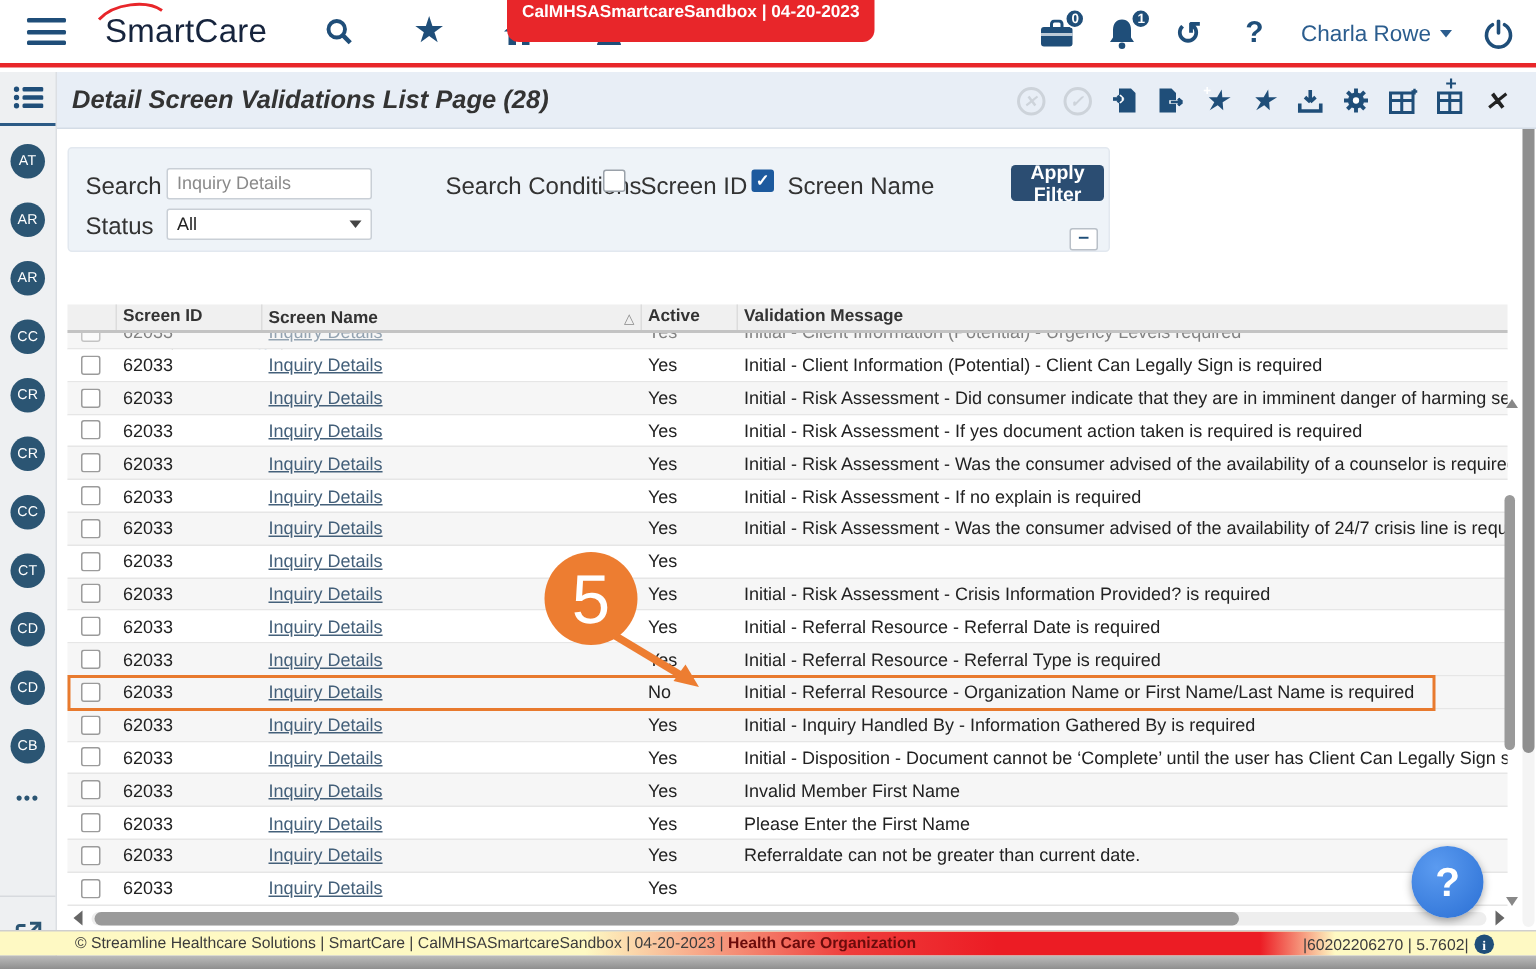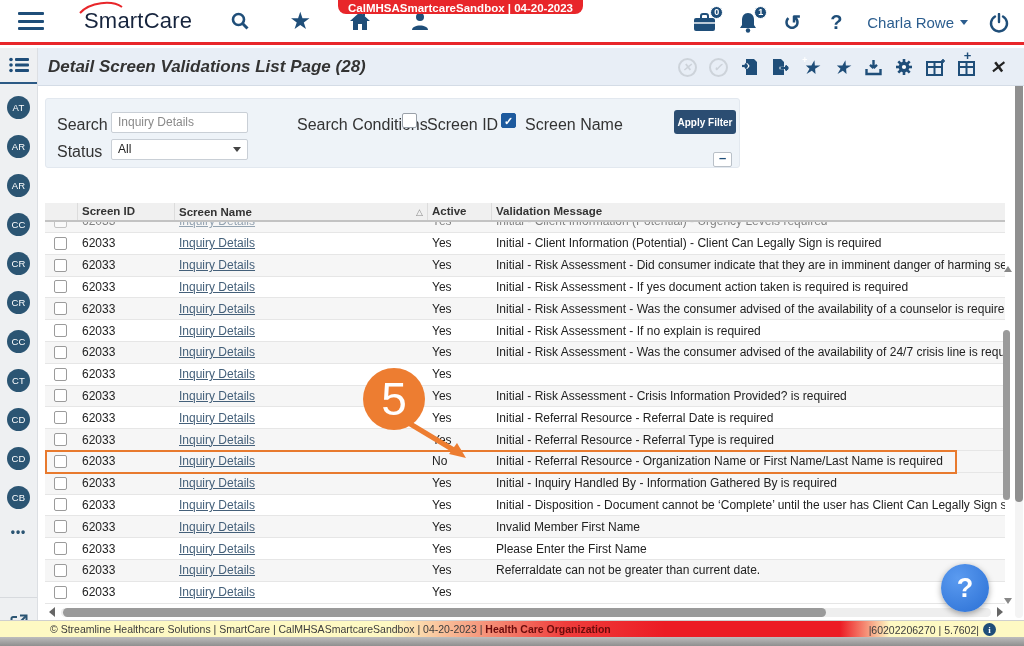--- a/index.html
+++ b/index.html
@@ -5,26 +5,26 @@
   * { margin:0; padding:0; box-sizing:border-box; }
   body { background:#555; font-family:"Liberation Sans", sans-serif; }
   #app { position:relative; width:1024px; height:646px; background:#fff; overflow:hidden;
          font-family:"Liberation Sans", sans-serif; color:#333; }
 
   
   .topbar { position:absolute; left:0; top:0; width:1024px; height:45px; background:#fff;
             border-bottom:3px solid #e8262a; display:flex; align-items:center; z-index:5; }
   .menu-btn { width:26px; height:18px; margin-left:18px; display:flex; flex-direction:column; justify-content:space-between; cursor:pointer; }
   .menu-btn span { display:block; height:3px; background:#1f4e79; border-radius:1px; }
-  .logo-wrap { position:relative; margin-left:40px; }
+  .logo-wrap { position:relative; margin-left:26px; }
   .logo-text { font-size:22px; color:#16243d; letter-spacing:.2px; }
   .logo-swoosh { position:absolute; left:-6px; top:-7px; }
   .nav-ico { margin-left:36px; display:flex; align-items:center; justify-content:center; width:24px; height:24px; cursor:pointer; }
   .env-badge { position:absolute; left:338px; top:0; background:#e8262a; color:#fff; font-size:11.5px;
-               font-weight:bold; padding:2px 10px 0; border-radius:0 0 8px 8px; white-space:nowrap; }
+               font-weight:bold; padding:2px 10px 14px; border-radius:0 0 8px 8px; white-space:nowrap; }
   .topbar-right { position:absolute; right:12px; top:0; height:45px; display:flex; align-items:center; gap:18px; }
   .badge-ico { position:relative; width:26px; height:26px; display:flex; align-items:center; justify-content:center; cursor:pointer; }
   .count-badge { position:absolute; top:-4px; right:-6px; background:#1f4e79; color:#fff; font-size:9px; font-weight:bold;
                  width:13px; height:13px; border-radius:50%; display:flex; align-items:center; justify-content:center; border:1px solid #fff; }
   .history-glyph { font-size:21px; font-weight:bold; color:#1f4e79; line-height:1; }
   .help-glyph { font-size:20px; font-weight:bold; color:#1f4e79; }
   .user-menu { display:flex; align-items:center; gap:6px; color:#2b5d8e; font-size:15px; cursor:pointer; }
   .caret-down { width:0; height:0; border-left:4px solid transparent; border-right:4px solid transparent; border-top:5px solid #2b5d8e; }
 
   
@@ -58,21 +58,21 @@
                   border:1px solid #e2e8ef; border-radius:3px; }
   .f-label { position:absolute; font-size:16px; color:#333; }
   .search-input { position:absolute; left:65px; top:13px; width:137px; height:21px; background:#fff; border:1px solid #c9cfd6;
                   border-radius:2px; font-size:12px; color:#8a8a8a; padding:0 6px; line-height:19px; overflow:hidden; white-space:nowrap; }
   .status-select { position:absolute; left:65px; top:40px; width:137px; height:21px; background:#fff; border:1px solid #c9cfd6;
                    border-radius:2px; font-size:12px; color:#222; padding:0 6px; line-height:19px; display:flex;
                    align-items:center; justify-content:space-between; cursor:pointer; }
   .chev { width:0; height:0; border-left:4px solid transparent; border-right:4px solid transparent; border-top:5px solid #444; }
   .cb { position:absolute; width:15px; height:15px; background:#fff; border:1px solid #9aa1a9; border-radius:2px; cursor:pointer; }
   .cb.checked { background:#1d5a9e; border-color:#1d5a9e; color:#fff; font-size:11px; font-weight:bold; text-align:center; line-height:14px; }
-  .apply-btn { position:absolute; right:3px; top:11px; width:62px; height:24px; background:#2b4d72; color:#fff; font-size:10px;
+  .apply-btn { position:absolute; right:3px; top:11px; width:62px; height:24px; background:#2b4d72; color:#fff; font-size:13px;
                font-weight:bold; border:none; border-radius:3px; display:flex; align-items:center; justify-content:center; cursor:pointer; }
   .collapse-btn { position:absolute; left:713px; top:152px; width:19px; height:15px; background:#fff; border:1px solid #b9c0c8;
                   border-radius:2px; color:#1f4e79; font-weight:bold; font-size:13px; line-height:10px; text-align:center; cursor:pointer; }
 
   
   .select-bar { position:absolute; left:53px; top:180px; font-size:13px; color:#333;margin-top:40px; }
   .select-bar b { font-weight:bold; }
   .sel-link { color:#2d6da3; cursor:pointer; }
 
   

